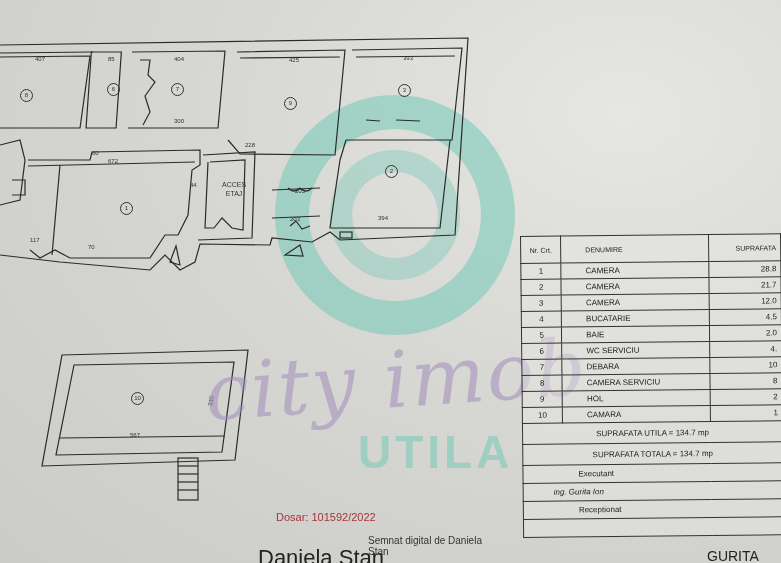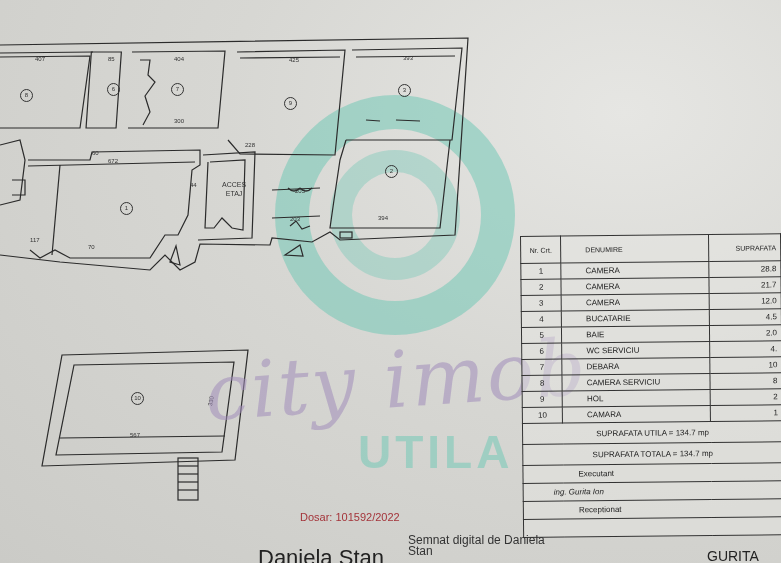--- a/index.html
+++ b/index.html
@@ -14,23 +14,23 @@
   .watermark-ring2 { position:absolute; left:330px; top:150px; width:130px; height:130px; border-radius:50%;
     border:22px solid rgba(114,201,183,0.40); box-sizing:border-box; }
   .wm-city { position:absolute; left:205px; top:335px; font-family:"DejaVu Serif", serif; font-style:italic;
     font-size:78px; color:rgba(160,140,185,0.55); letter-spacing:2px; transform:rotate(-4deg); white-space:nowrap; }
   .wm-invest { position:absolute; left:358px; top:425px; font-weight:bold; font-size:46px;
     color:rgba(114,201,183,0.55); letter-spacing:4px; }
   .dim { position:absolute; font-size:6px; color:#333; font-family:"Liberation Sans", sans-serif; }
   .rnum { position:absolute; width:11px; height:11px; border:1px solid #333; border-radius:50%;
     font-size:6px; text-align:center; line-height:11px; color:#333; background:transparent; }
   .acces { position:absolute; left:222px; top:180px; font-size:7px; color:#333; text-align:center; line-height:9px; }
-  .dosar { position:absolute; left:276px; top:511px; font-size:11px; color:#a4343a;margin-left:24px; }
+  .dosar { position:absolute; left:276px; top:511px; font-size:11px; color:#a4343a; }
   .sign-name { position:absolute; left:258px; top:545px; font-size:22px; color:#222; }
-  .sign-small { position:absolute; left:368px; top:535px; font-size:12px; color:#333; line-height:11px;margin-left:40px; }
+  .sign-small { position:absolute; left:368px; top:535px; font-size:10px; color:#333; line-height:11px; }
   .gurita { position:absolute; left:707px; top:548px; font-size:14px; color:#222; }
   table.area { position:absolute; left:520px; top:236px; border-collapse:collapse; transform:rotate(-0.6deg);
     transform-origin:left top; font-size:8px; color:#222; background:rgba(230,230,226,0.5); }
   table.area td, table.area th { border:1px solid #333; padding:0 4px; height:15px; font-weight:normal; }
   table.area th { height:26px; font-size:7px; }
   .c-nr { width:38px; text-align:center; }
   .c-den { width:145px; text-align:left; padding-left:24px !important; }
   .c-sup { width:70px; text-align:right; }
   .sum td { text-align:center; height:20px !important; }
   .foot td { height:17px !important; text-align:left; padding-left:55px !important; }

